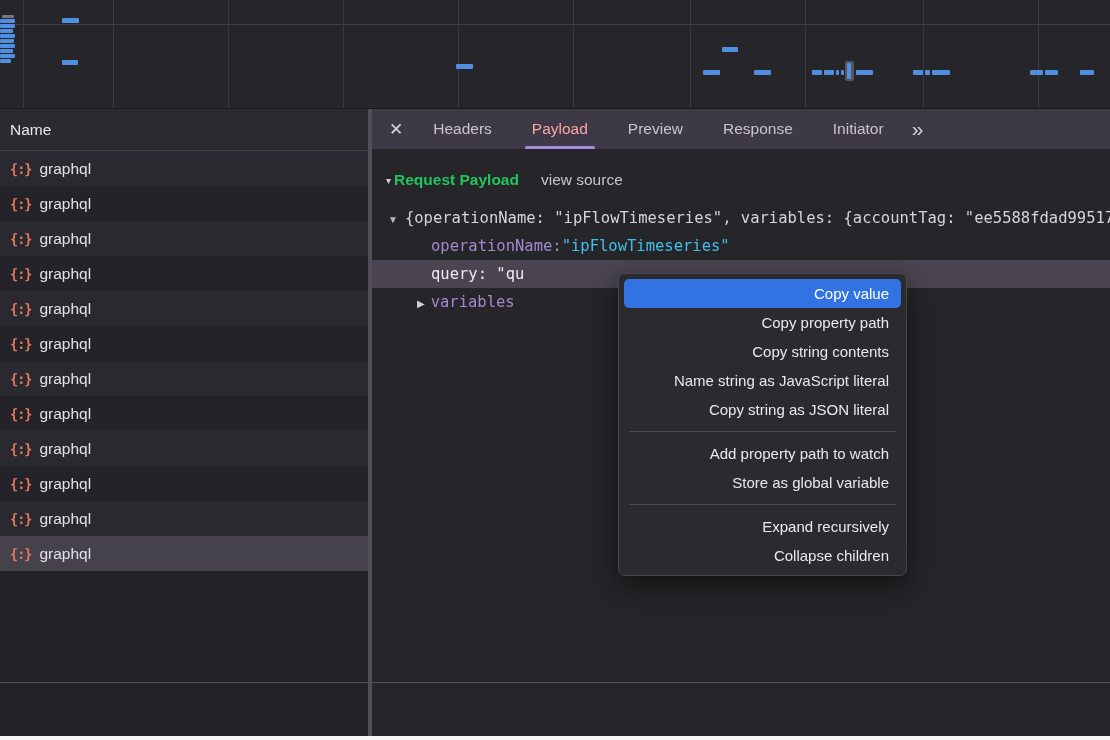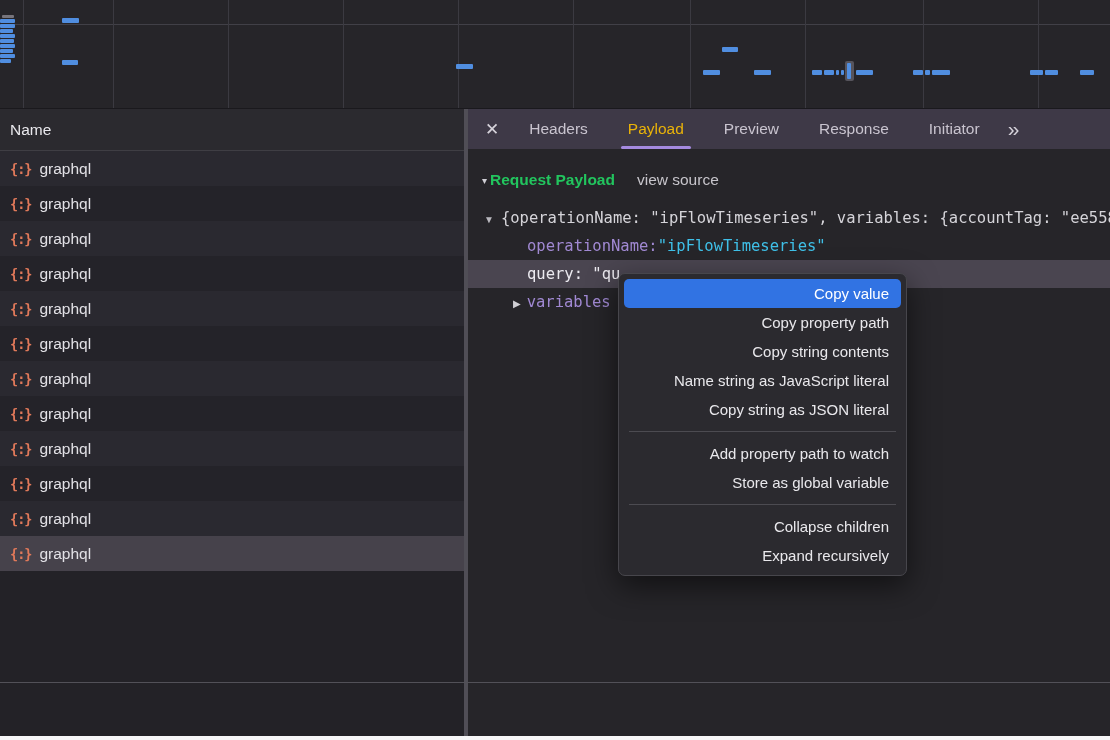--- a/index.html
+++ b/index.html
@@ -11,37 +11,37 @@
   
   .overview{position:absolute;top:0;left:0;width:1110px;height:108px;background:#262529;overflow:hidden;}
   .gl{position:absolute;top:0;bottom:0;width:1px;background:#3b3a41;}
   .overview-hline{position:absolute;top:24px;left:0;right:0;height:1px;background:#4b4a51;opacity:.75;}
   .bar{position:absolute;background:#508ee0;border-radius:1px;}
   .bar.gray{background:#77757c;}
   .marker-box{position:absolute;background:#56545c;border-radius:2px;}
   .marker-bar{position:absolute;background:#508ee0;border-radius:1px;}
   
   .main{position:absolute;top:108px;left:0;right:0;bottom:4px;display:flex;border-top:1px solid #1a191d;}
-  .left{width:464px;background:#232227;display:flex;flex-direction:column;overflow:hidden;}
+  .left{width:368px;background:#232227;display:flex;flex-direction:column;overflow:hidden;}
   .vdivider{width:4px;background:#504e56;}
   .right{flex:1;background:#262529;position:relative;overflow:hidden;}
   
   .list-header{height:41px;line-height:41px;background:#2b2a2f;border-bottom:1px solid #3f3e44;
     padding-left:10px;font-size:15.5px;color:#e9e8ed;}
   .row{height:35px;display:flex;align-items:center;padding-left:10px;font-size:15.5px;color:#e2e1e6;}
   .row.odd{background:#2a2930;}
   .row.even{background:#242329;}
   .row.selected{background:#46424b;}
   .row-icon{color:#e0795a;font-family:"DejaVu Sans Mono",monospace;font-size:13.5px;
     font-weight:bold;margin-right:8px;letter-spacing:-1px;}
   
   .tabbar{height:40px;background:#3e3947;display:flex;align-items:center;padding-left:17px;}
   .close{font-size:17px;color:#d6d3db;margin-right:10px;cursor:default;}
   .tab{padding:0 20px;font-size:15.5px;color:#c9c4cf;height:40px;line-height:40px;position:relative;white-space:nowrap;}
-  .tab.selected{color:#eab308;}
+  .tab.selected{color:#fca5a5;}
   .tab.selected::after{content:"";position:absolute;left:13px;right:13px;bottom:0;height:3px;
     background:#a58ae0;border-radius:2px;}
   .more{margin-left:8px;font-size:21px;color:#d6d3db;}
   
   .payload-header{padding:17px 0 0 14px;height:28px;display:flex;align-items:center;}
   .twisty-sm{font-size:10px;color:#d0cfd5;margin-right:3px;}
   .ph-title{font-size:15.5px;font-weight:bold;color:#22c55e;}
   .view-source{font-size:15.5px;color:#c7c5cb;margin-left:22px;}
   .tree{margin-top:10px;}
   .trow{height:28px;line-height:28px;white-space:nowrap;overflow:hidden;position:relative;}
@@ -221,16 +221,16 @@
   <div class="context-menu" id="menu">
       <div class="menu-item highlighted">Copy value</div>
       <div class="menu-item">Copy property path</div>
       <div class="menu-item">Copy string contents</div>
       <div class="menu-item">Name string as JavaScript literal</div>
       <div class="menu-item">Copy string as JSON literal</div>
       <div class="menu-sep"></div>
       <div class="menu-item">Add property path to watch</div>
       <div class="menu-item">Store as global variable</div>
       <div class="menu-sep"></div>
+      <div class="menu-item">Expand recursively</div>
       <div class="menu-item">Collapse children</div>
-      <div class="menu-item">Expand recursively</div>
     </div>
 </div>
 
 </body></html>

